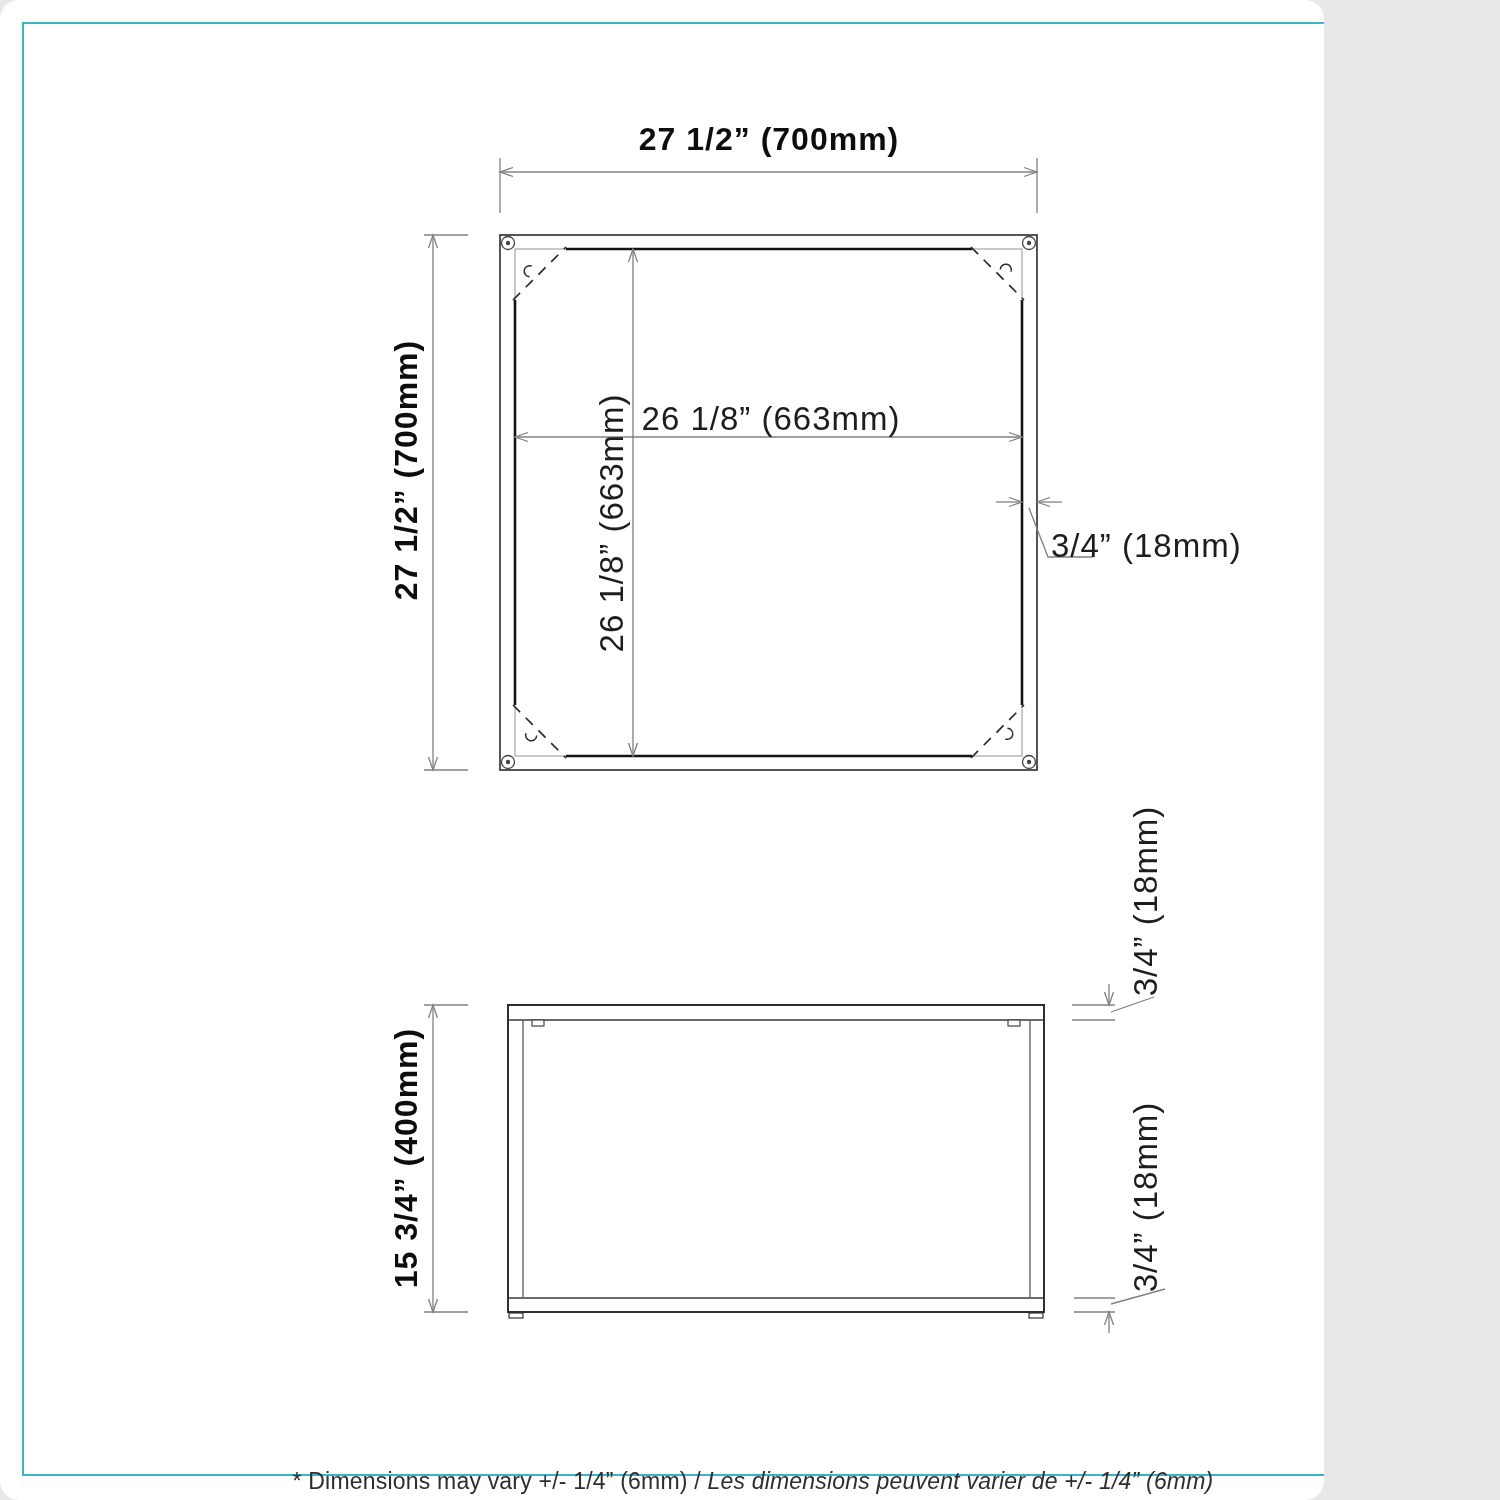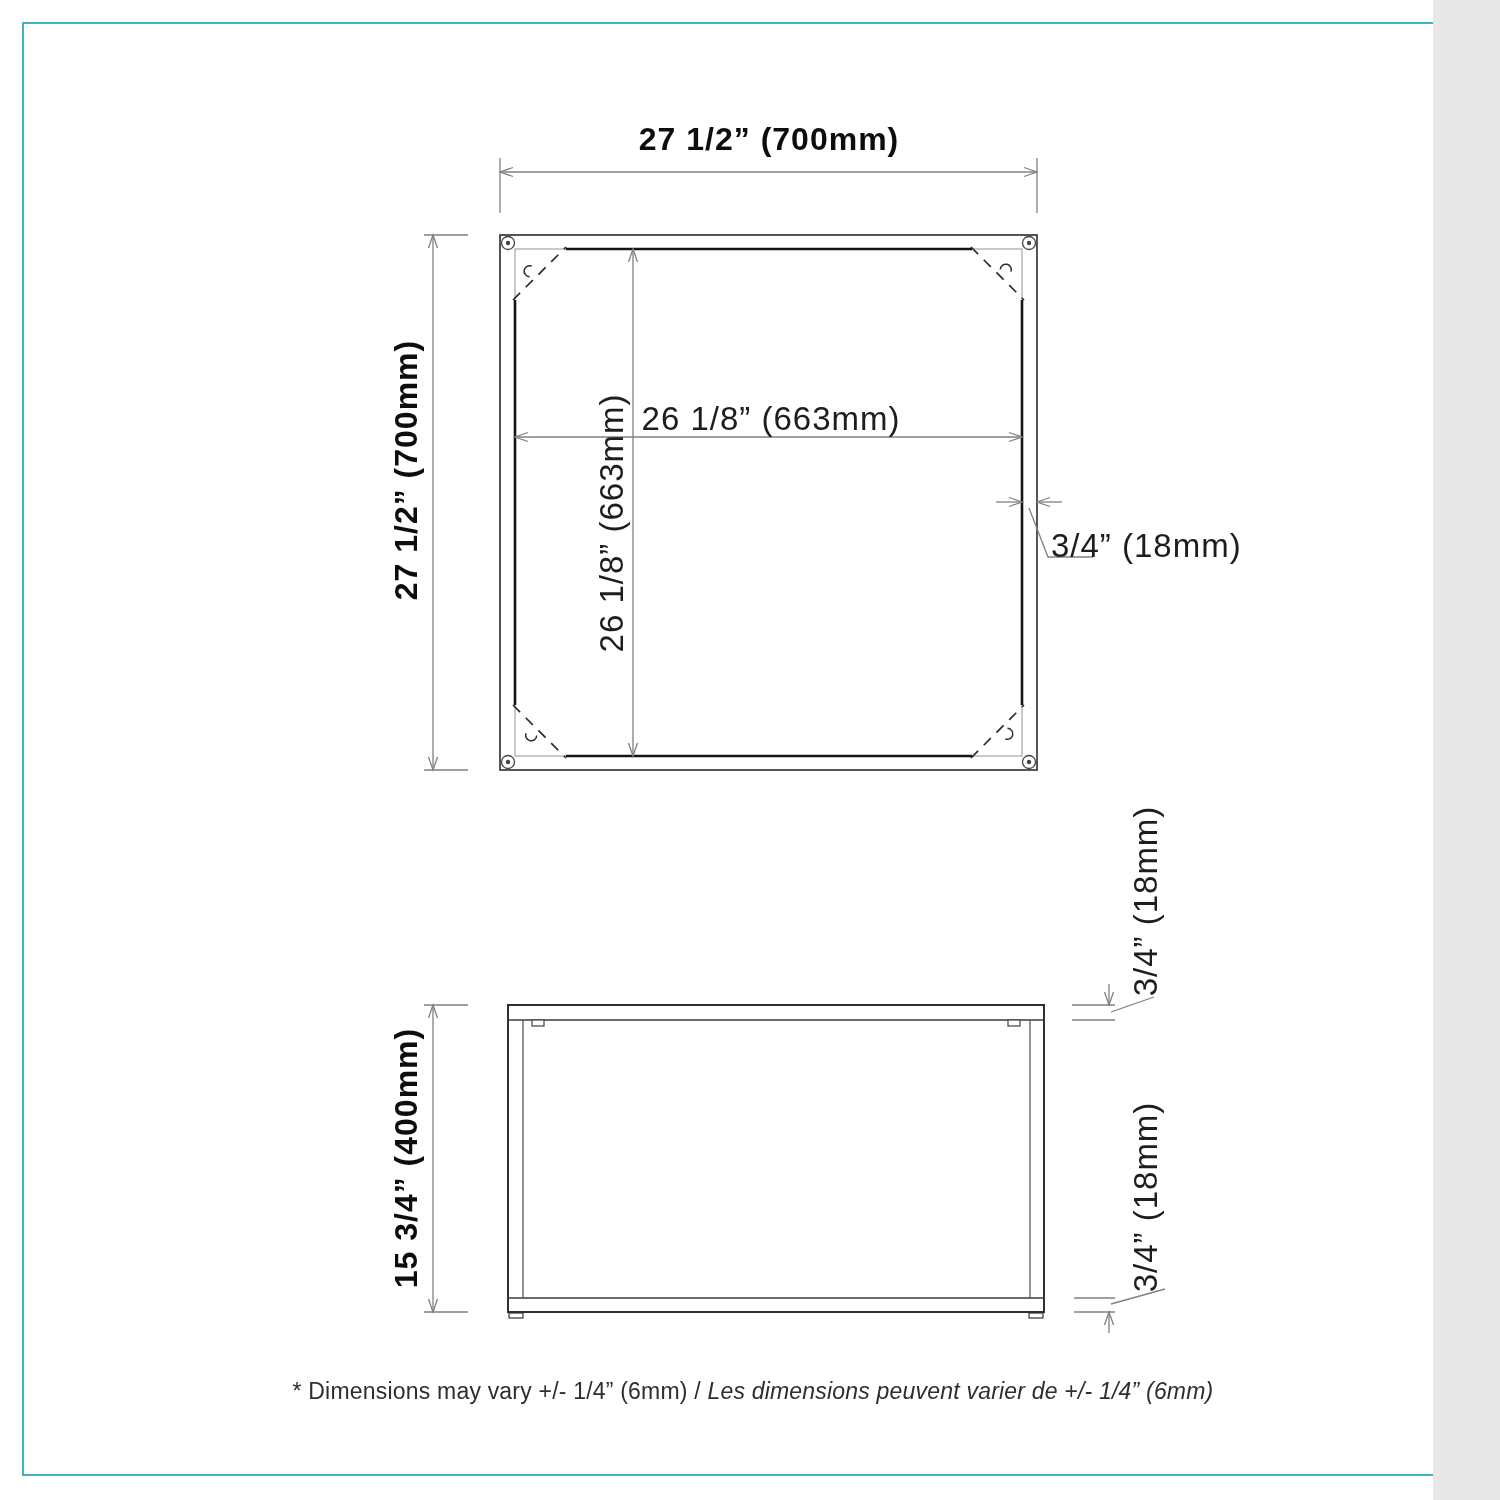--- a/index.html
+++ b/index.html
@@ -1,32 +1,32 @@
 <!DOCTYPE html>
 <html><head>
 <meta charset="utf-8">
 <style>
   html,body{margin:0;padding:0;background:#e8e8e8;}
   .canvas{
-    position:relative;width:1433px;height:1500px;background:#ffffff;
-    font-family:"Liberation Sans","DejaVu Sans",sans-serif;overflow:hidden;
+    position:relative;width:1324px;height:1500px;background:#ffffff;
+    font-family:"Liberation Sans","DejaVu Sans",sans-serif;overflow:hidden;border-radius:19px;
   }
   .frame{
     position:absolute;left:22px;top:22px;width:1454px;height:1454px;
     border:2px solid #3bb5c4;box-sizing:border-box;
   }
   svg.linework{position:absolute;left:0;top:0;}
   .lbl{position:absolute;white-space:nowrap;color:#111;}
   .lbl.bold{font-weight:700;font-size:32px;letter-spacing:1px;color:#0d0d0d;}
   .lbl.reg{font-weight:400;font-size:33px;letter-spacing:1px;color:#1d1d1d;}
   .center{transform:translate(-50%,-50%);}
   .center-rot{transform:translate(-50%,-50%) rotate(-90deg);}
   .left-anchor{transform:translateY(-50%);}
   .footer{
-    position:absolute;left:753px;top:1391px;transform:translate(-50%,-50%);
+    position:absolute;left:753px;top:1481px;transform:translate(-50%,-50%);
     font-size:23px;color:#2e2e2e;white-space:nowrap;letter-spacing:0.2px;
   }
   .footer .fr{font-style:italic;}
 </style>
 </head>
 <body>
 
 <div class="canvas">
   <div class="frame"></div>
 

